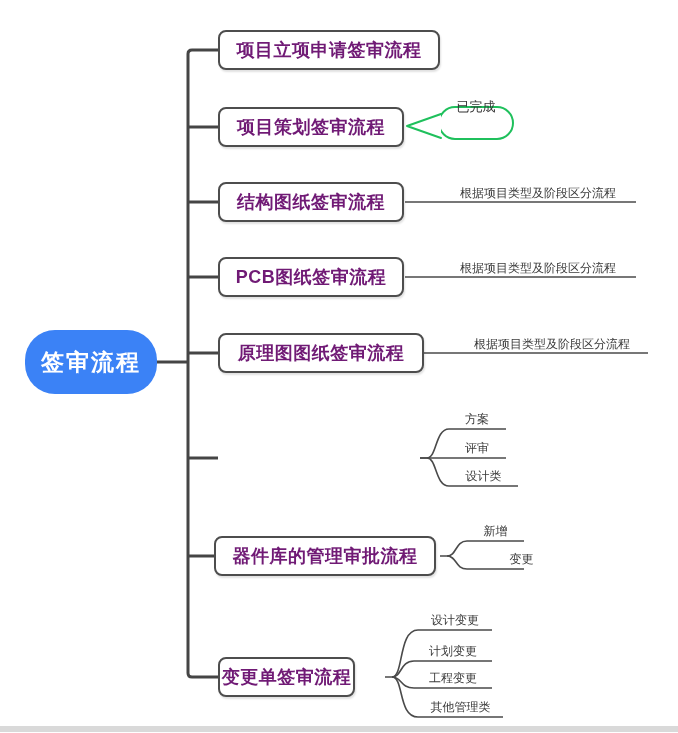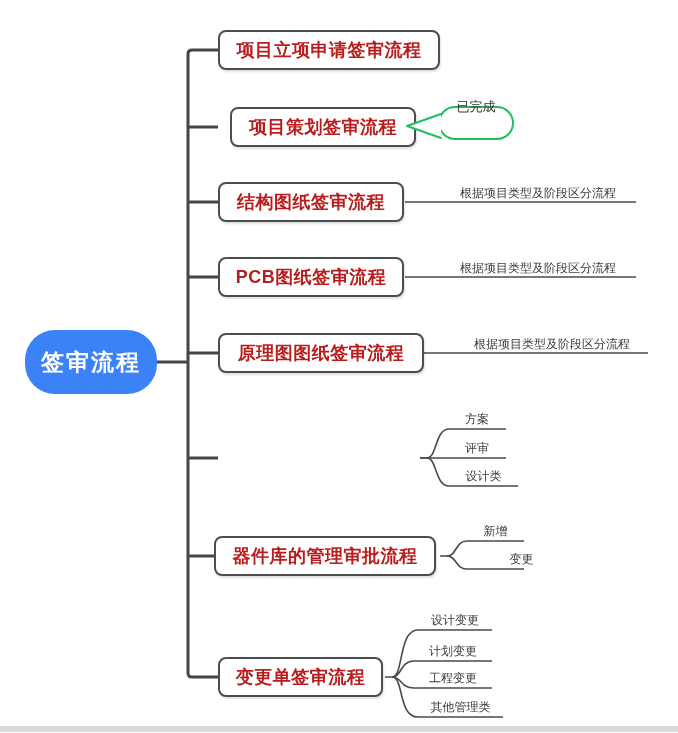--- a/index.html
+++ b/index.html
@@ -5,21 +5,21 @@
   html,body{margin:0;padding:0;background:#ffffff;}
   .canvas{
     position:relative;width:678px;height:733px;background:#ffffff;
     font-family:"Liberation Sans","DejaVu Sans",sans-serif;overflow:hidden;
   }
   .layer{position:absolute;left:0;top:0;width:678px;height:733px;}
   .topic-box{
     position:absolute;box-sizing:border-box;height:40px;
     background:#ffffff;border:2px solid #4d4d4d;border-radius:8px;
     display:flex;align-items:center;justify-content:center;
-    font-size:18px;font-weight:700;color:#b91c1c;letter-spacing:.5px;
+    font-size:18px;font-weight:700;color:#701a75;letter-spacing:.5px;
     box-shadow:1px 2px 2px rgba(0,0,0,0.12);white-space:nowrap;cursor:default;
   }
   .root-topic{
     position:absolute;left:25px;top:330px;width:132px;height:64px;
     background:#3b82f6;border-radius:30px;
     display:flex;align-items:center;justify-content:center;
     font-size:23px;font-weight:700;color:#ffffff;letter-spacing:2px;
     white-space:nowrap;
   }
   .sub-label{
@@ -66,26 +66,26 @@
 
     <path d="M 385 677 H 392 C 404 677 398 630 418 630 H 492" stroke="#4a4a4a" stroke-width="1.6"></path>
     <path d="M 392 677 C 402 677 400 661 414 661 H 492" stroke="#4a4a4a" stroke-width="1.6"></path>
     <path d="M 392 677 C 402 677 400 688 414 688 H 492" stroke="#4a4a4a" stroke-width="1.6"></path>
     <path d="M 392 677 C 404 677 398 717 418 717 H 503" stroke="#4a4a4a" stroke-width="1.6"></path>
   </svg>
 
   <div class="root-topic">签审流程</div>
 
   <div class="topic-box" style="left:218px;top:30px;width:222px;">项目立项申请签审流程</div>
-  <div class="topic-box" style="left:218px;top:107px;width:186px;margin-left:12px;">项目策划签审流程</div>
+  <div class="topic-box" style="left:218px;top:107px;width:186px;">项目策划签审流程</div>
   <div class="topic-box" style="left:218px;top:182px;width:186px;">结构图纸签审流程</div>
   <div class="topic-box" style="left:218px;top:257px;width:186px;">PCB图纸签审流程</div>
   <div class="topic-box" style="left:218px;top:333px;width:206px;">原理图图纸签审流程</div>
   <div class="topic-box" style="left:214px;top:536px;width:222px;font-family:Liberation Mono, monospace;">器件库的管理审批流程</div>
-  <div class="topic-box" style="left:218px;top:657px;width:165px;">变更单签审流程</div>
+  <div class="topic-box" style="left:218px;top:657px;width:137px;">变更单签审流程</div>
 
   <svg class="layer" width="678" height="733" viewBox="0 0 678 733" fill="none" style="pointer-events:none;">
     <rect x="439" y="107" width="74" height="32" rx="16" fill="#ffffff" stroke="#1fc05c" stroke-width="2"></rect>
     <polygon points="441,114 407,126 441,138" fill="#ffffff"></polygon>
     <path d="M 441 114 L 407 126 L 441 138" stroke="#1fc05c" stroke-width="2" stroke-linejoin="round" stroke-linecap="round"></path>
   </svg>
   <div class="callout-text">已完成</div>
 
   <div class="sub-label" style="left:448px;top:186px;width:180px;">根据项目类型及阶段区分流程</div>
   <div class="sub-label" style="left:448px;top:261px;width:180px;">根据项目类型及阶段区分流程</div>

